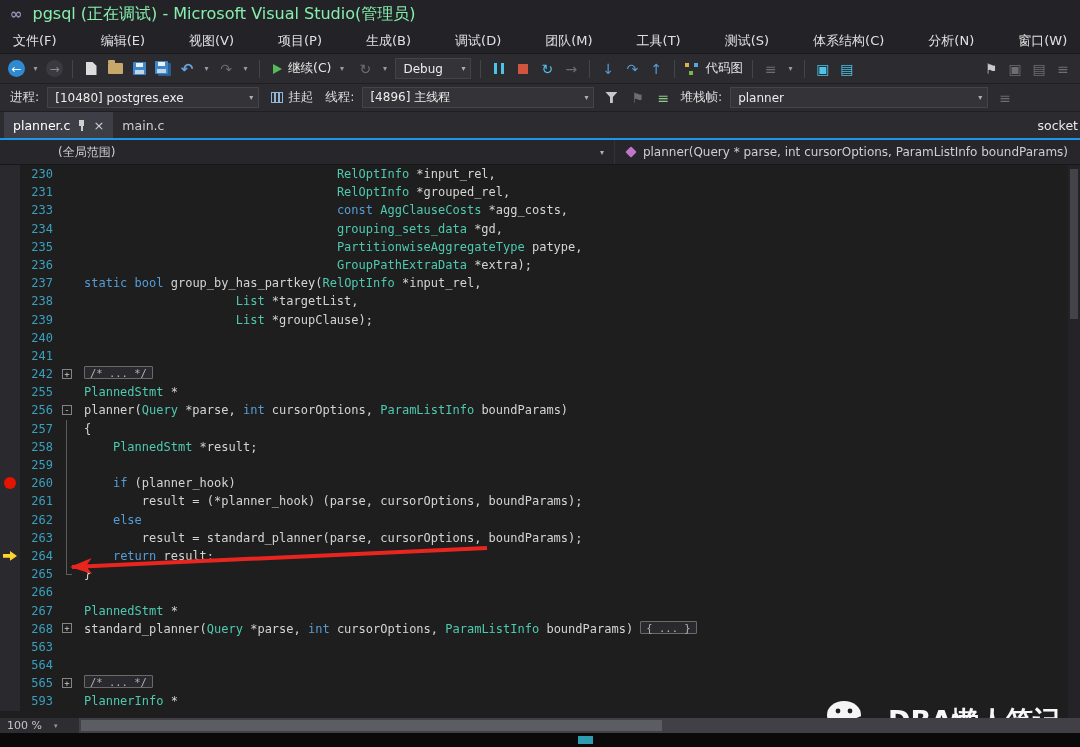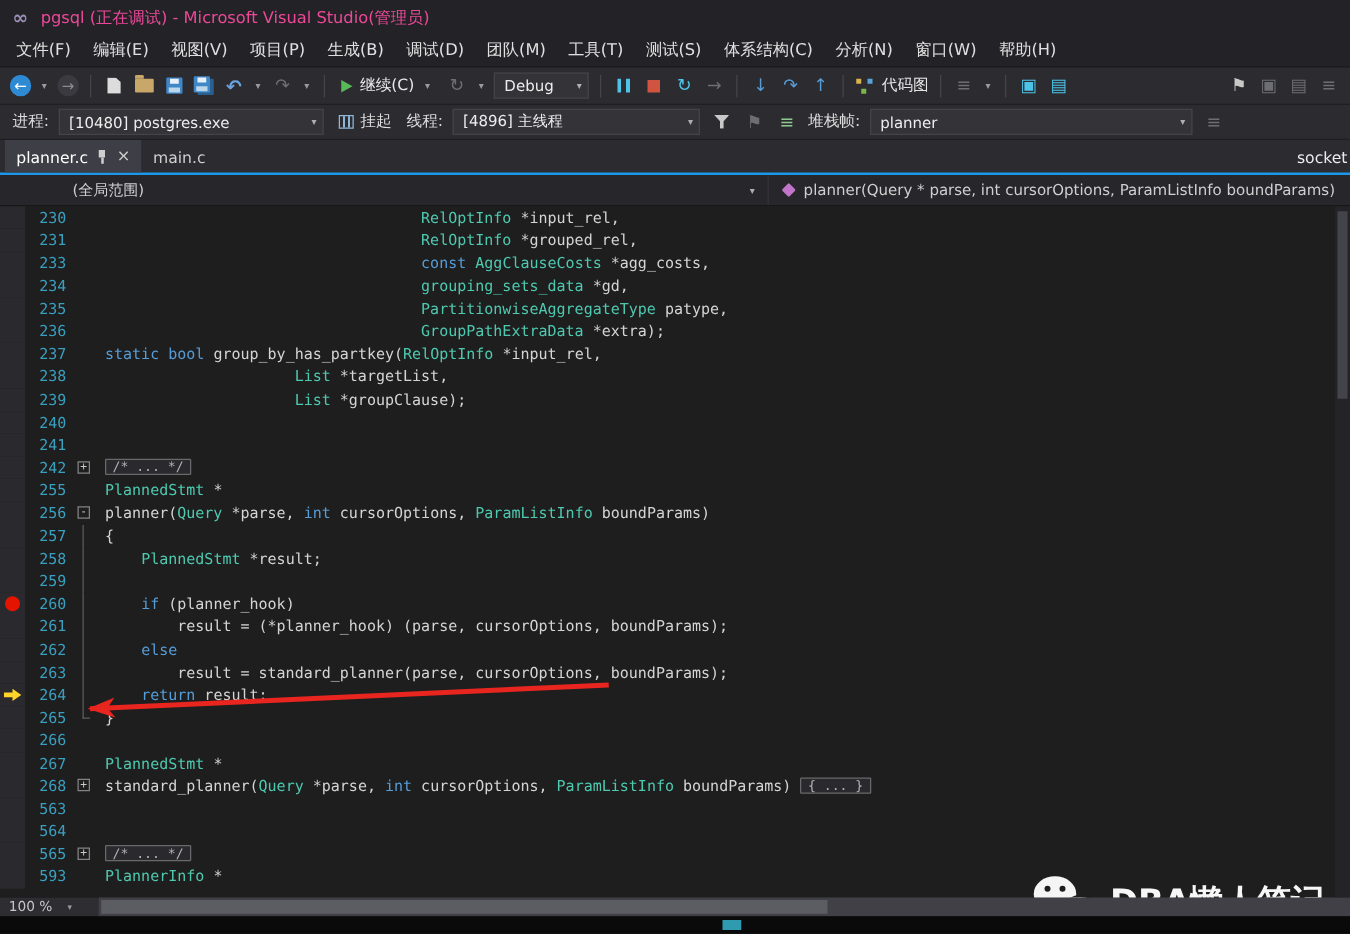--- a/index.html
+++ b/index.html
@@ -2,23 +2,23 @@
 <html><head>
 <meta charset="utf-8">
 <style>
   *{box-sizing:border-box;margin:0;padding:0;}
   html,body{width:1080px;height:747px;overflow:hidden;}
   body{background:#1e1e1e;font-family:"DejaVu Sans",sans-serif;}
 
   
   .titlebar{height:28px;background:#232327;display:flex;align-items:center;padding:0 10px;gap:10px;}
   .vslogo{color:#9b8fb8;font-size:15px;font-weight:bold;}
-  .title{color:#ec4899;font-size:13px;}
-
-  .menubar{height:26px;background:#232327;display:flex;align-items:center;padding:0 4px;border-bottom:1px solid #1a1a1d;}
+  .title{color:#86efac;font-size:16px;}
+
+  .menubar{height:26px;background:#232327;display:flex;align-items:center;padding:0 4px;border-bottom:1px solid #1a1a1d;gap:26px;}
   .menu-item{padding:0 9px;font-size:13px;color:#e0e0e0;line-height:25px;white-space:nowrap;}
 
   .toolbar{height:30px;background:#2b2b30;display:flex;align-items:center;padding:0 8px;gap:6px;border-bottom:1px solid #1f1f23;}
   .tb-sep{width:1px;height:18px;background:#44444b;margin:0 3px;flex:none;}
   .tb-ico{display:inline-flex;align-items:center;justify-content:center;width:18px;height:20px;font-size:14px;color:#c8c8c8;flex:none;}
   .tb-ico.dim{color:#6d6d74;}
   .tb-ico.teal{color:#4ec3e8;}
   .tb-ico.blue{color:#569cd6;}
   .tb-ico.green{color:#8fc98f;}
   .tb-ico.undo{color:#6aa3e0;font-weight:bold;font-size:15px;}
@@ -40,21 +40,21 @@
   .debug-combo{width:76px;}
   .pausebars{width:10px;height:11px;background:linear-gradient(to right,#4ec3e8 0 3px,transparent 3px 7px,#4ec3e8 7px 10px);}
   .stopsq{width:10px;height:10px;background:#d0543f;}
   .codemap-btn{display:inline-flex;align-items:center;gap:6px;color:#e4e4e4;font-size:12.5px;flex:none;}
   .cm-ico{position:relative;width:15px;height:13px;}
   .cm-ico::before{content:"";position:absolute;top:1px;left:1px;width:4px;height:4px;background:#d8b44a;box-shadow:9px 0 0 #58a6d8,4px 8px 0 #7ab648;}
   .right-group{margin-left:auto;display:flex;align-items:center;gap:6px;}
 
   .debugbar{height:28px;background:#2b2b30;display:flex;align-items:center;padding:0 10px;gap:8px;border-bottom:1px solid #1f1f23;}
   .db-label{font-size:12.5px;color:#dcdcdc;white-space:nowrap;}
-  .w212{width:212px;}.w238{width:198px;}.w258{width:258px;}
+  .w212{width:212px;}.w238{width:232px;}.w258{width:258px;}
   .suspend{display:inline-flex;align-items:center;gap:5px;font-size:12.5px;color:#dcdcdc;padding:0 4px;}
   .susp-ico{width:12px;height:11px;border:1px solid #8fb8d8;background:linear-gradient(to right,transparent 0 2px,#8fb8d8 2px 4px,transparent 4px 6px,#8fb8d8 6px 8px,transparent 8px);}
   .funnel{width:12px;height:11px;background:#c8c8c8;clip-path:polygon(0 0,100% 0,62% 45%,62% 100%,38% 100%,38% 45%);}
 
   .tabstrip{height:28px;background:#2b2b30;display:flex;align-items:stretch;border-bottom:2px solid #1c97ea;padding-left:4px;}
   .tab{display:flex;align-items:center;gap:7px;padding:0 9px;font-size:12.5px;color:#cfcfcf;}
   .tab.active{background:#3e3e46;color:#fff;}
   .closex{font-size:13px;color:#d0d0d0;line-height:1;}
   .pin{position:relative;width:9px;height:13px;flex:none;}
   .pin::before{content:"";position:absolute;top:1px;left:2px;width:5px;height:6px;background:#cfcfcf;}

